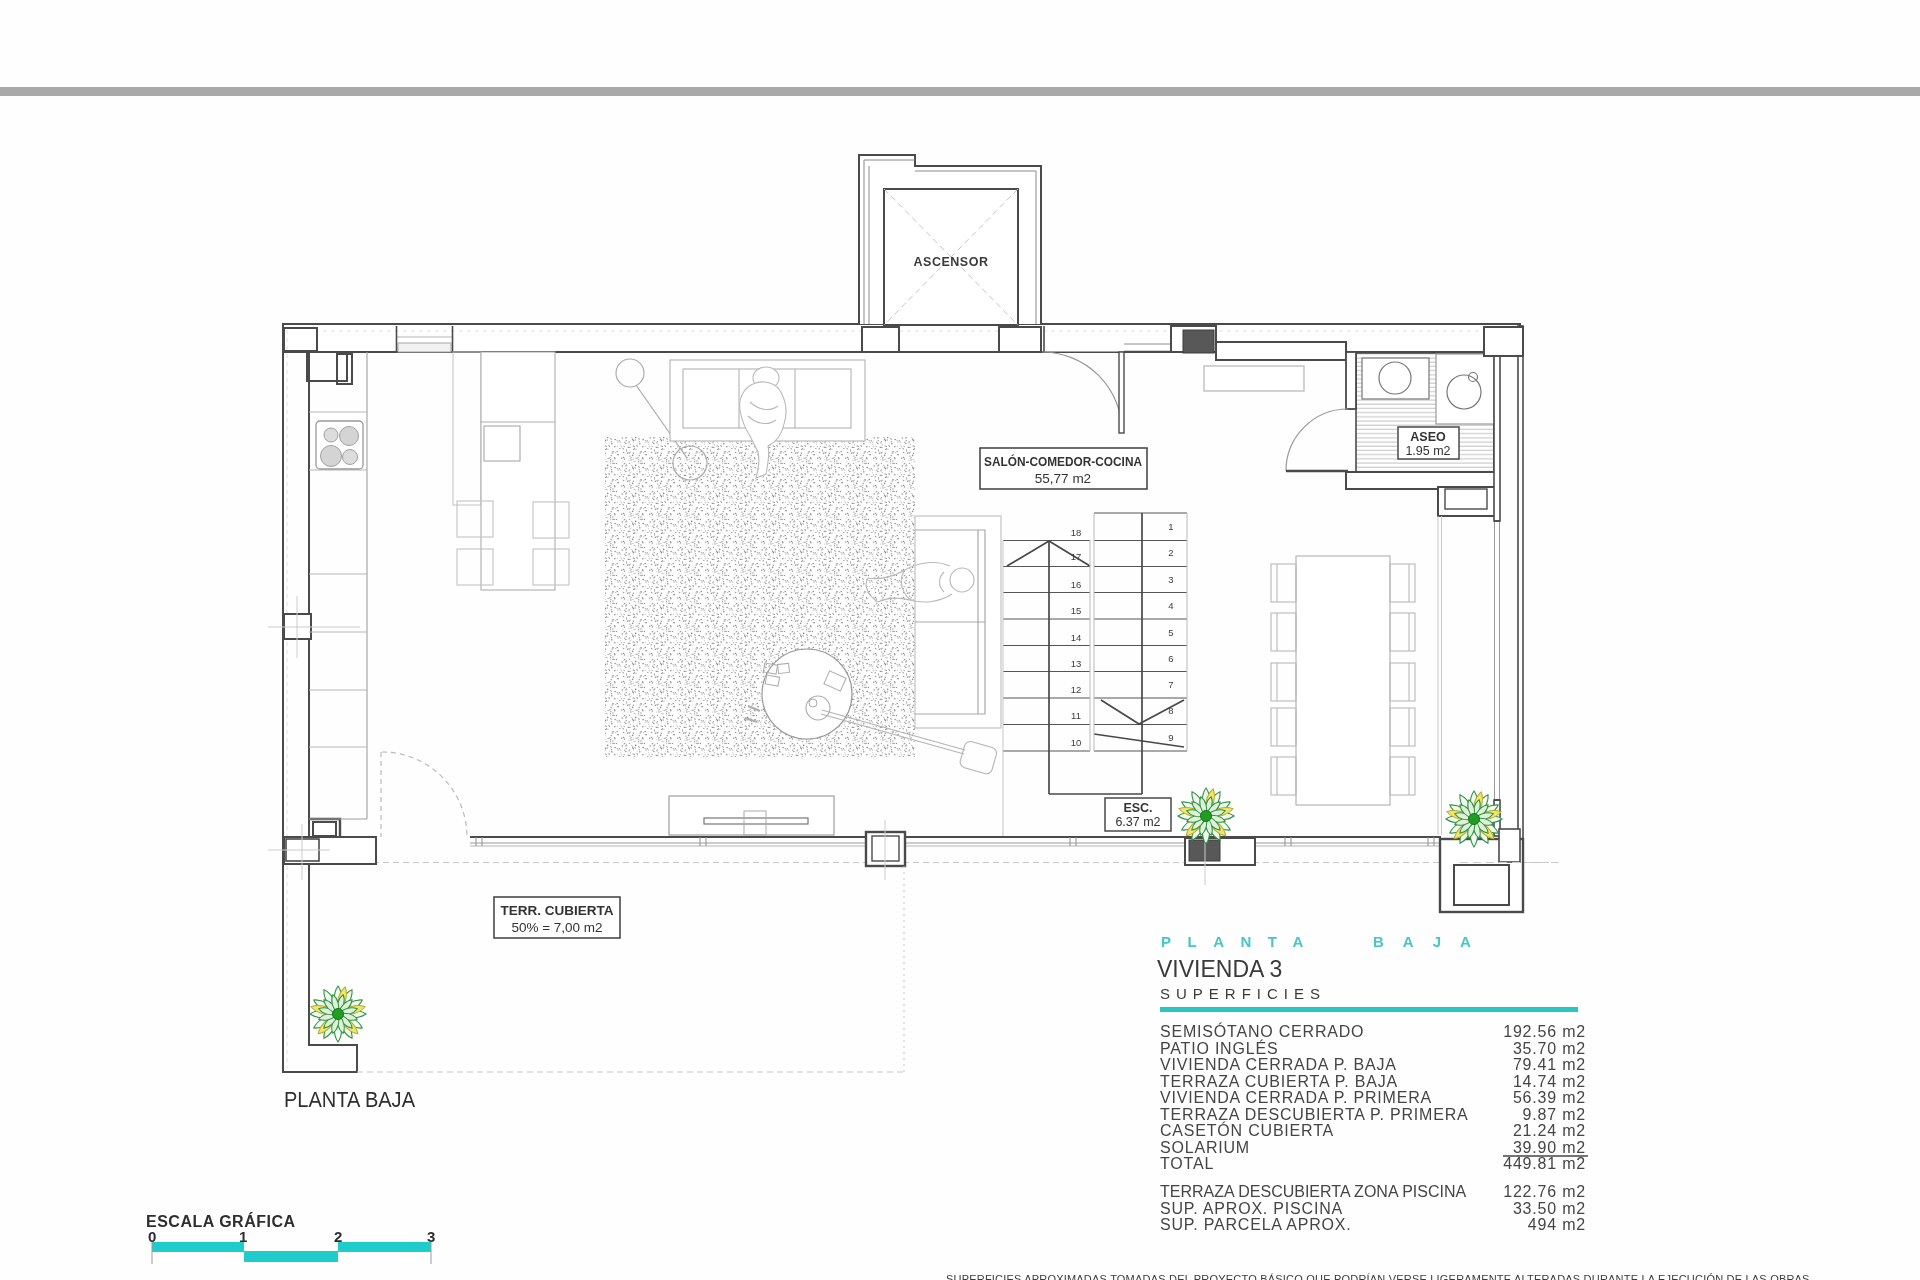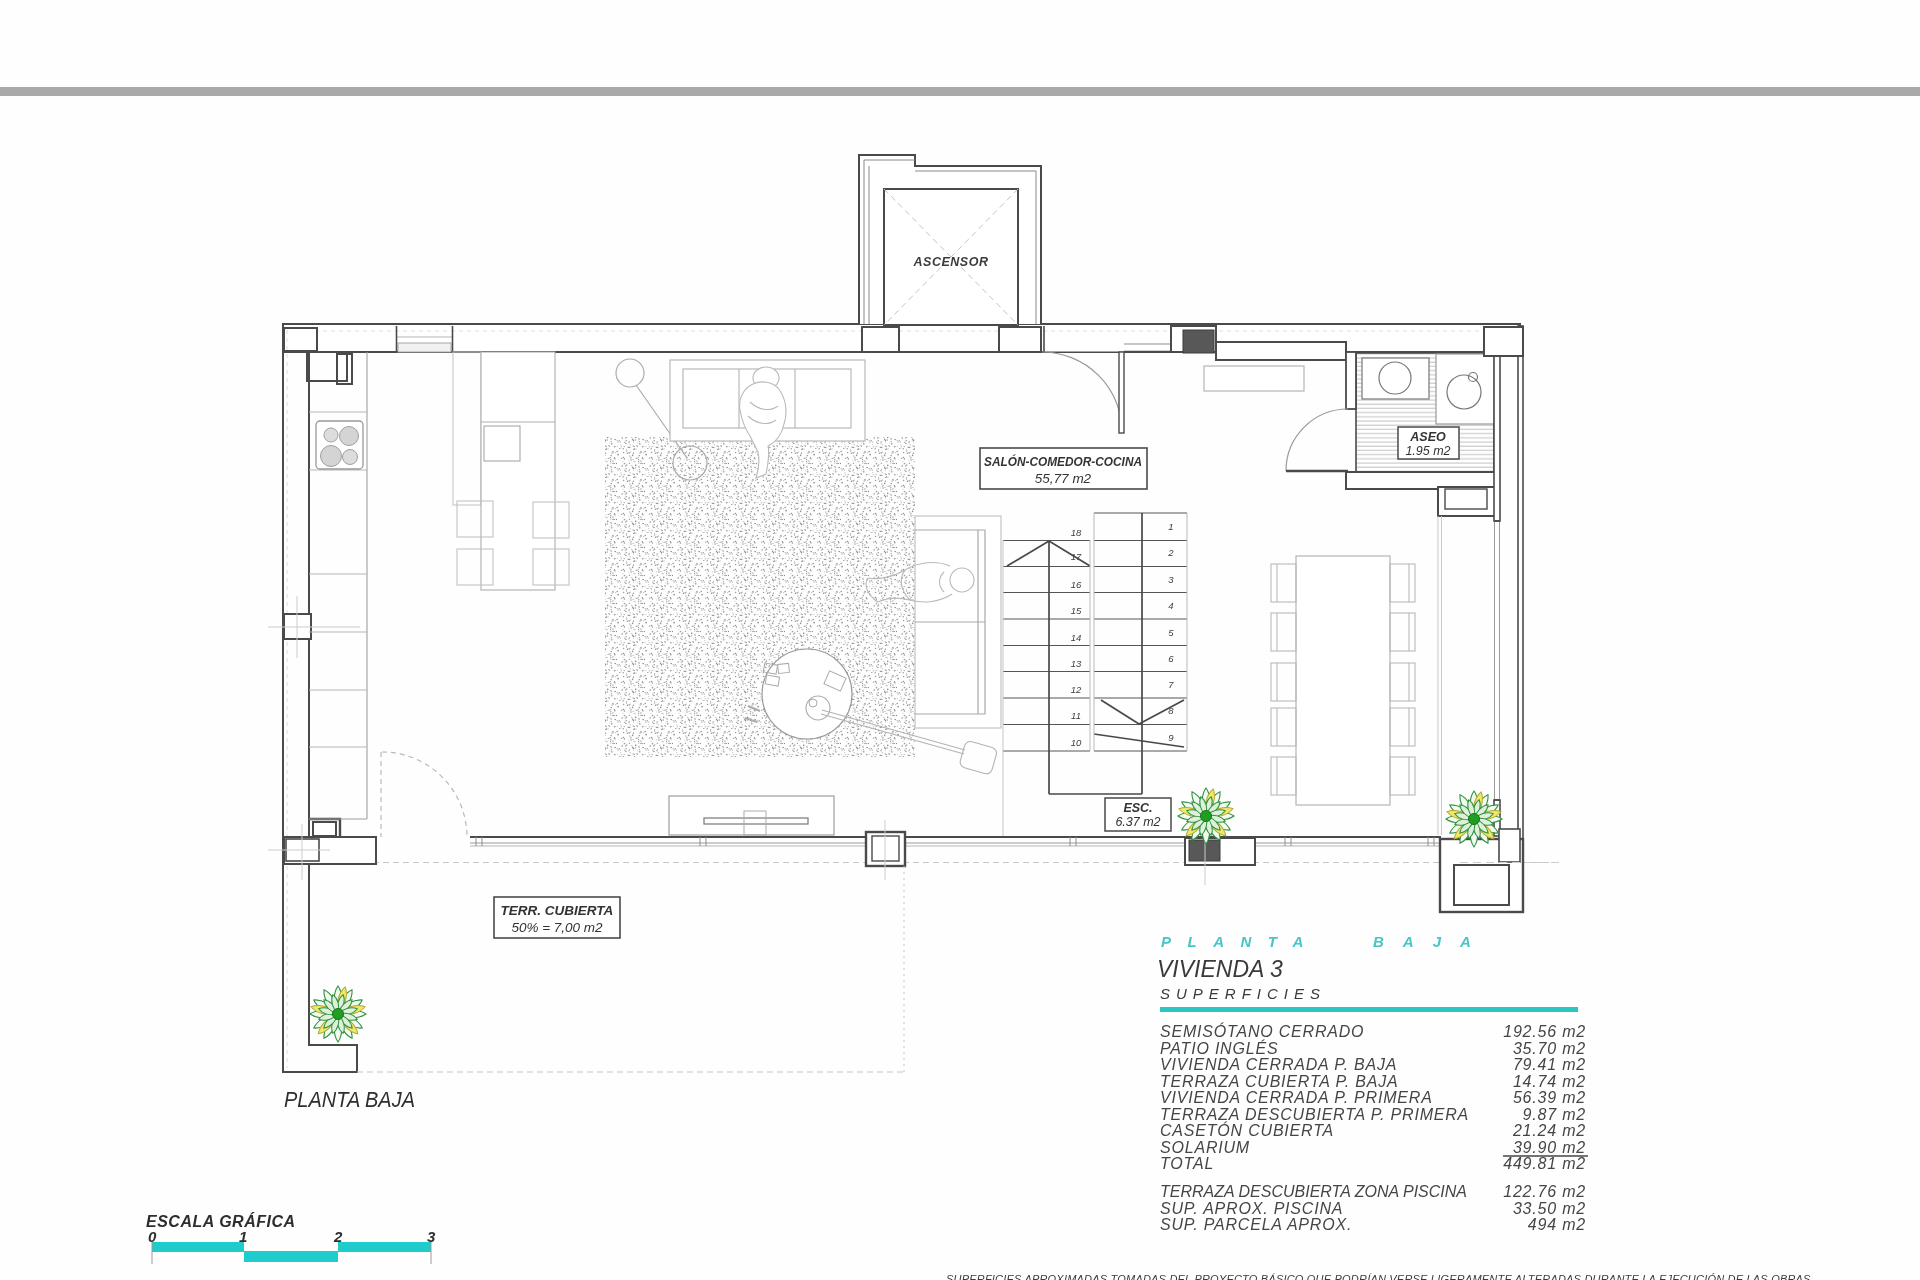--- a/index.html
+++ b/index.html
@@ -1,17 +1,17 @@
 <!DOCTYPE html>
 <html><head>
 <meta charset="utf-8">
 <style>
   html,body{margin:0;padding:0;background:#fff;}
   #page{position:relative;width:1920px;height:1280px;overflow:hidden;background:#fefefe;
-        font-family:"Liberation Sans", sans-serif;font-style:italic;}
+        font-family:"Liberation Sans", sans-serif;}
   svg{position:absolute;top:0;left:0;}
   text{font-family:"Liberation Sans", sans-serif;}
 </style>
 </head>
 <body>
 <div id="page">
 <svg width="1920" height="1280" viewBox="0 0 1920 1280">
 <defs>
   <pattern id="dots" width="28" height="28" patternUnits="userSpaceOnUse">
     <circle cx="17.4" cy="20.6" r="0.73" fill="#8a8a8a"></circle>

